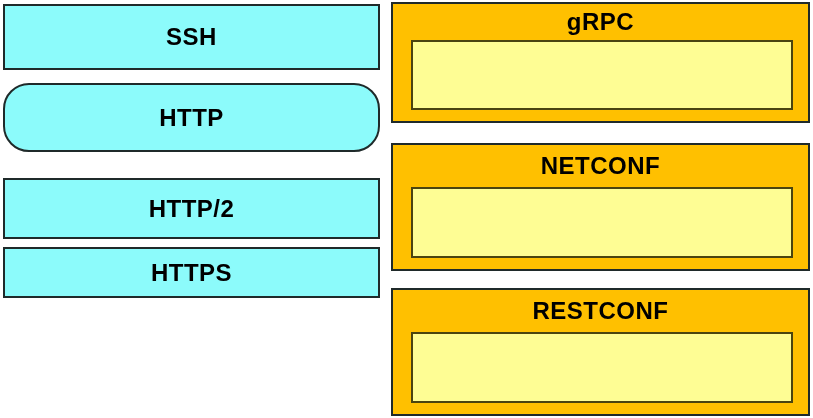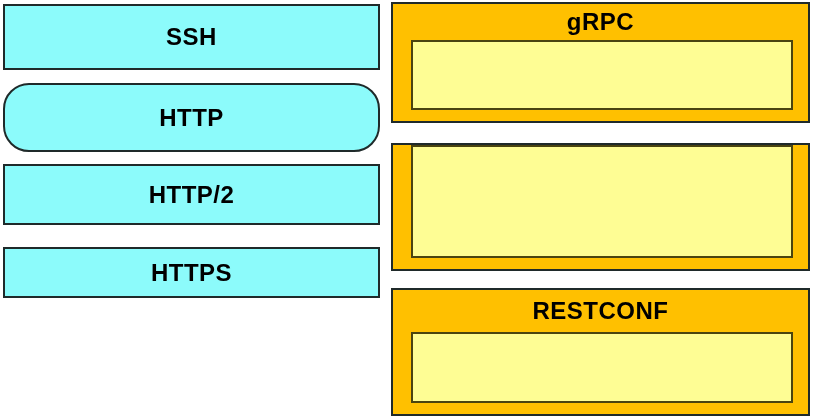--- a/index.html
+++ b/index.html
@@ -30,21 +30,21 @@
     text-align: center;
   }
   .drag-item .lbl {
     font-size: 24px;
     font-weight: 600;
     color: #000000;
     letter-spacing: 0.5px;
   }
   .item-0 { top: 4px;   height: 66px; }
   .item-1 { top: 83px;  height: 69px; border-radius: 26px; }
-  .item-2 { top: 164px; height: 61px; }
+  .item-2 { top: 178px; height: 61px; }
   .item-3 { top: 247px; height: 51px; }
 
   
   .drop-group {
     position: absolute;
     left: 391px;
     width: 419px;
     box-sizing: border-box;
     background: var(--drop-target-fill, #FFC000);
     border: 2px solid var(--border-dark, #1f2a2a);
@@ -95,20 +95,21 @@
       <span class="lbl">HTTPS</span>
     </div>
   </div>
 
   <div>
     <div class="drop-group group-0">
       <div class="drop-label">gRPC</div>
       <div class="drop-zone"></div>
     </div>
     <div class="drop-group group-1">
+      <div class="drop-label">NETCONF</div>
       <div class="drop-zone"></div>
     </div>
     <div class="drop-group group-2">
       <div class="drop-label">RESTCONF</div>
       <div class="drop-zone"></div>
     </div>
   </div>
 
 </div>
 

